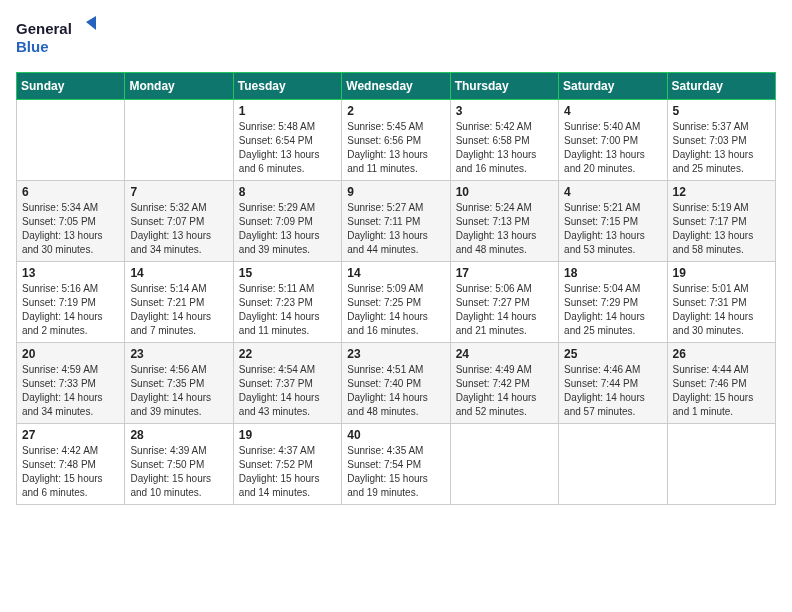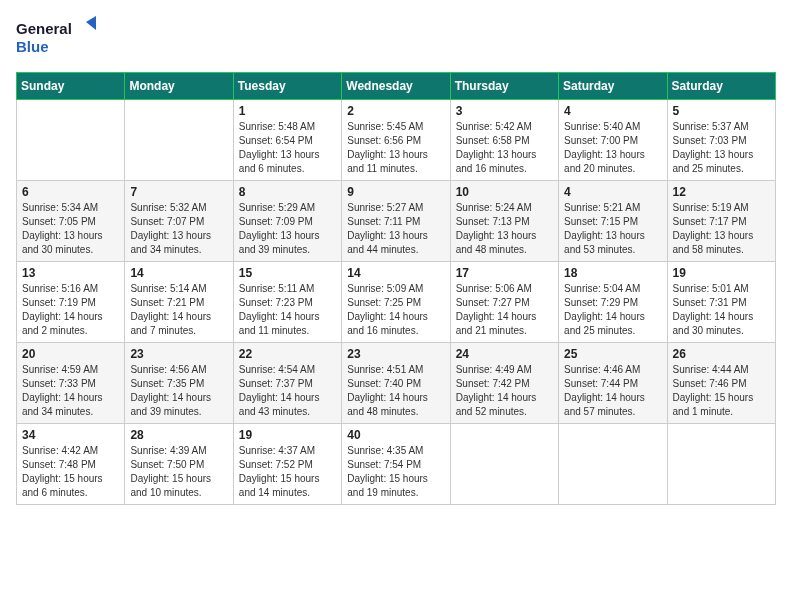--- a/index.html
+++ b/index.html
@@ -212,21 +212,21 @@
         <div class="day-number">25</div>
         <div class="day-info">Sunrise: 4:46 AM<br>Sunset: 7:44 PM<br>Daylight: 14 hours and 57 minutes.</div>
       </td>
         <td>
         <div class="day-number">26</div>
         <div class="day-info">Sunrise: 4:44 AM<br>Sunset: 7:46 PM<br>Daylight: 15 hours and 1 minute.</div>
       </td>
       </tr>
       <tr>
         <td>
-        <div class="day-number">34</div>
+        <div class="day-number">27</div>
         <div class="day-info">Sunrise: 4:42 AM<br>Sunset: 7:48 PM<br>Daylight: 15 hours and 6 minutes.</div>
       </td>
         <td>
         <div class="day-number">28</div>
         <div class="day-info">Sunrise: 4:39 AM<br>Sunset: 7:50 PM<br>Daylight: 15 hours and 10 minutes.</div>
       </td>
         <td>
         <div class="day-number">19</div>
         <div class="day-info">Sunrise: 4:37 AM<br>Sunset: 7:52 PM<br>Daylight: 15 hours and 14 minutes.</div>
       </td>

